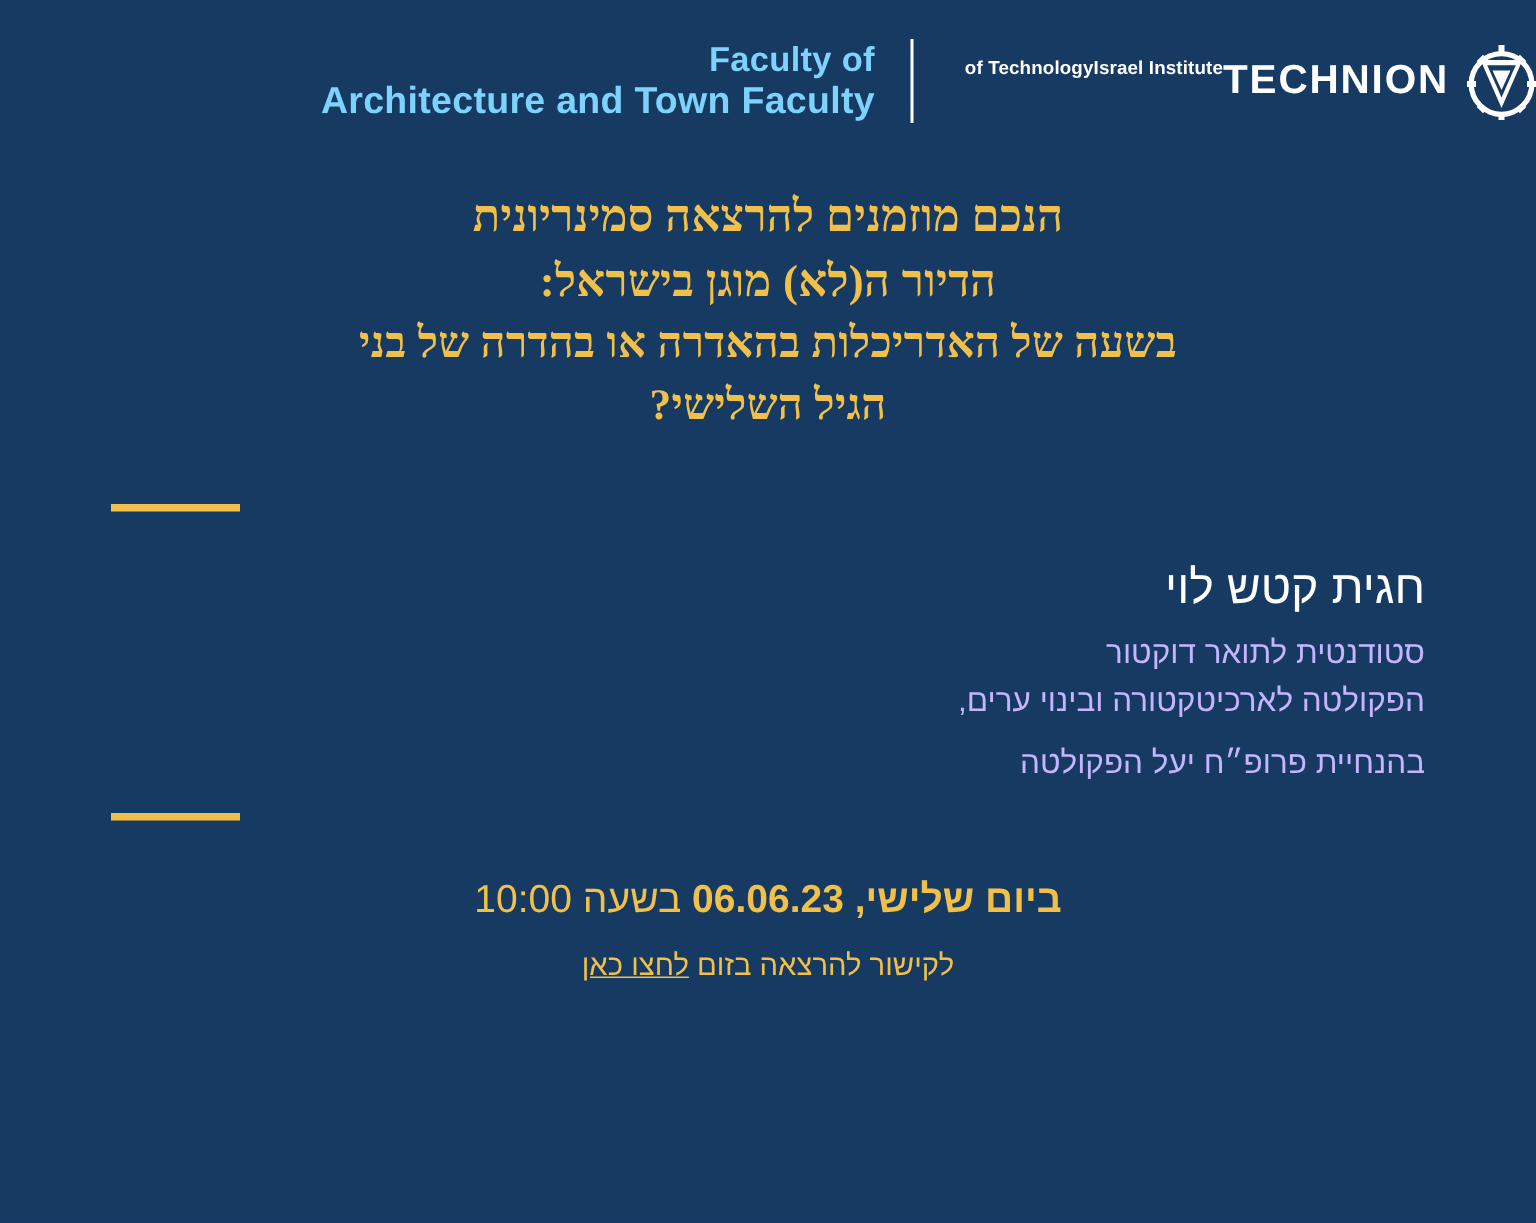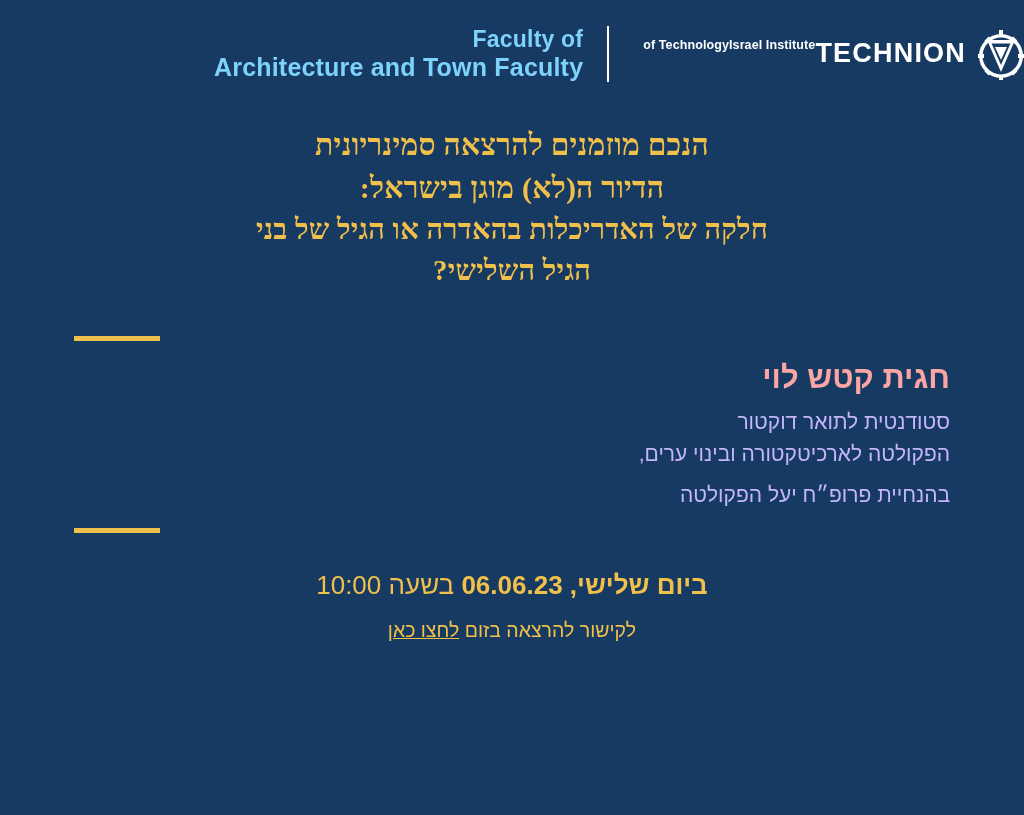--- a/index.html
+++ b/index.html
@@ -109,23 +109,23 @@
     background: #f0c04a;
     width: 86px;
     margin-right: auto;
     margin-left: 0;
   }
   .rule.short { width: 86px; }
   .rule.long  { width: 86px; }
 
   .speaker-name {
     font-size: 31px;
-    font-weight: bold;
-    color: #fca5a5;
-    margin: 18px 0 10px 0;
+    font-weight: normal;
+    color: #ffffff;
+    margin: 32px 0 10px 0;
     line-height: 1.2;
   }
 
   .speaker-lines {
     font-size: 21px;
     color: #c4b5fd;
     line-height: 1.56;
     margin-bottom: 16px;
   }
 
@@ -202,21 +202,21 @@
 
   <div class="faculty">
     <div class="f-line1">Faculty of</div>
     <div class="f-line2">Architecture and Town Faculty</div>
   </div>
 </div>
 
 <div class="title-block">
   <div class="t-line">הנכם מוזמנים להרצאה סמינריונית</div>
   <div class="t-line">הדיור ה(לא) מוגן בישראל:</div>
-  <div class="t-line wide">חלקה של האדריכלות בהאדרה או הגיל של בני</div>
+  <div class="t-line wide">בשעה של האדריכלות בהאדרה או בהדרה של בני</div>
   <div class="t-line wide">הגיל השלישי?</div>
 </div>
 
 <div class="speaker-block">
   <div class="rule short"></div>
   <div class="speaker-name">חגית קטש לוי</div>
   <div class="speaker-lines">
     <div>סטודנטית לתואר דוקטור</div>
     <div>הפקולטה לארכיטקטורה ובינוי ערים,</div>
     <div class="advisor">בהנחיית  פרופ״ח יעל הפקולטה</div>

